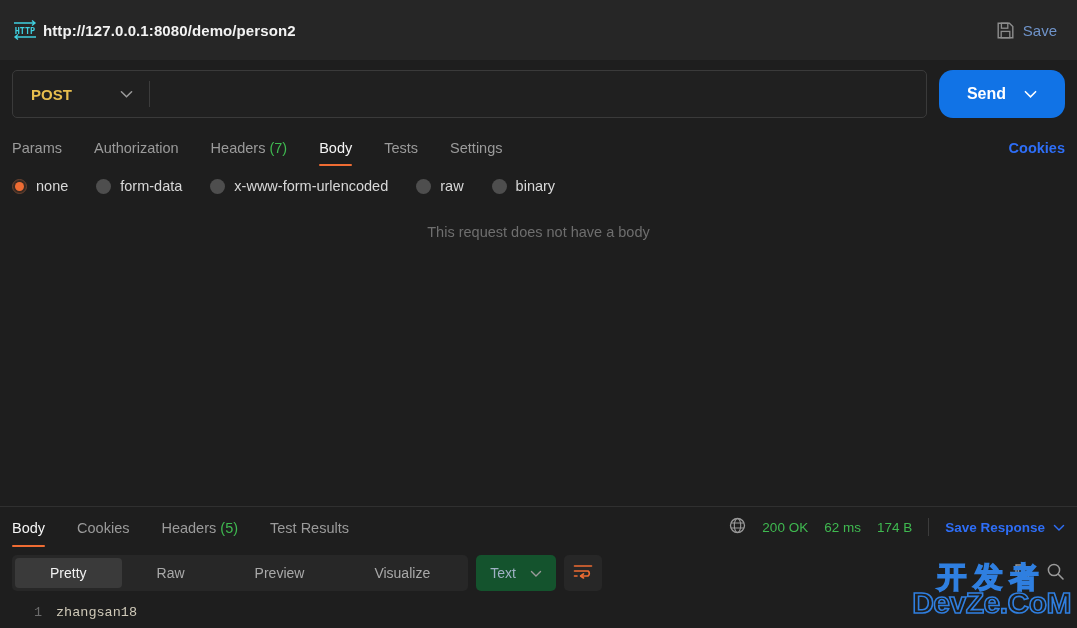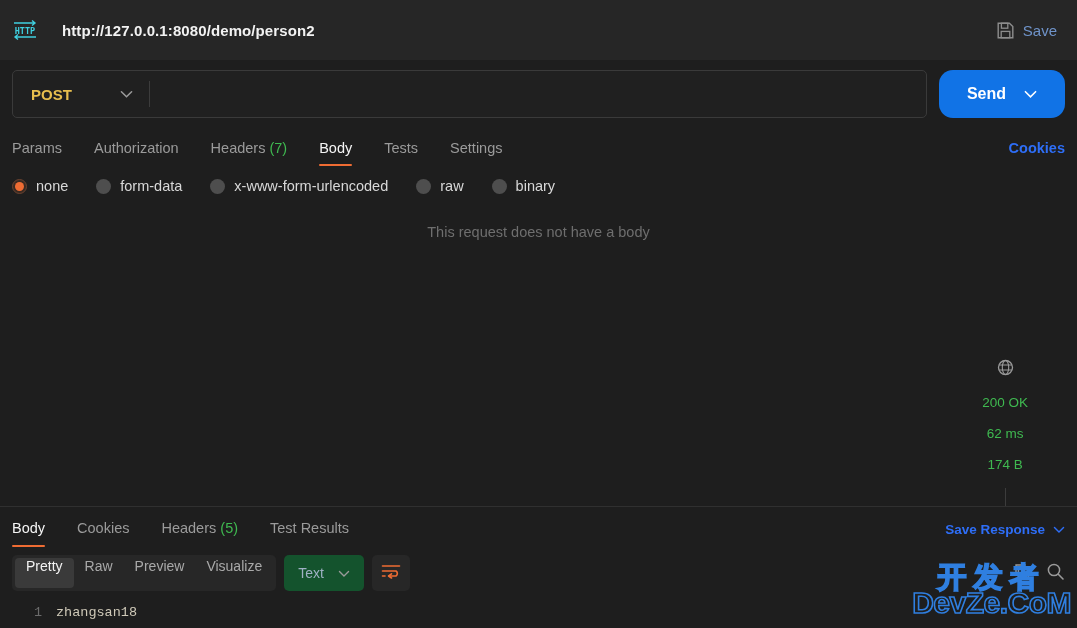--- a/index.html
+++ b/index.html
@@ -12,21 +12,21 @@
   }
 
   
   .tabbar {
     height: 60px;
     display: flex;
     align-items: center;
     padding: 0 18px 0 12px;
     background: #262626;
   }
-  .http-icon { width: 26px; height: 22px; flex: none; margin-right: 24px; }
+  .http-icon { width: 26px; height: 22px; flex: none; margin-right: 5px; }
   .tab-title {
     font-size: 15px; font-weight: bold; color: #f2f2f2;
     letter-spacing: .1px; white-space: nowrap;
   }
   .spacer { flex: 1 1 auto; }
   .save-btn {
     display: flex; align-items: center; gap: 8px;
     color: #6f93c9; font-size: 15px; cursor: pointer;
     padding: 4px 2px;
   }
@@ -140,21 +140,20 @@
     display: flex; align-items: flex-end;
     height: 40px;
     padding: 0 12px;
   }
   .resptabs .rtab { padding-bottom: 11px; }
   .status {
     margin-left: auto;
     display: flex; align-items: center; gap: 16px;
     padding-bottom: 10px;
     font-size: 13.5px;
-    flex-direction: column;
   }
   .status .ok { color: #3fb950; }
   .globe { display: block; }
   .divider-s { width: 1px; height: 18px; background: #3c3c3c; }
   .save-resp {
     display: flex; align-items: center; gap: 8px;
     color: #2e6ef7; font-weight: bold; font-size: 13.5px;
     cursor: pointer;
   }
 
@@ -163,22 +162,22 @@
     display: flex; align-items: center;
     padding: 8px 12px 6px 12px;
     gap: 8px;
   }
   .segment {
     display: flex; align-items: center;
     background: #272727; border-radius: 5px;
     height: 36px; padding: 3px;
   }
   .seg {
-    height: 30px; display: flex; 
-    padding: 0 11px; border-radius: 4px;
+    height: 30px; display: flex; align-items: center;
+    padding: 0 35px; border-radius: 4px;
     font-size: 14px; color: #a9a9a9; cursor: pointer;
   }
   .seg.active { background: #3a3a3a; color: #f2f2f2; }
   .selbox {
     display: flex; align-items: center; gap: 14px;
     background: #14532d; border-radius: 5px;
     height: 36px; padding: 0 14px;
     font-size: 14px; color: #9fb1c4; cursor: pointer;
   }
   .iconbtn {

